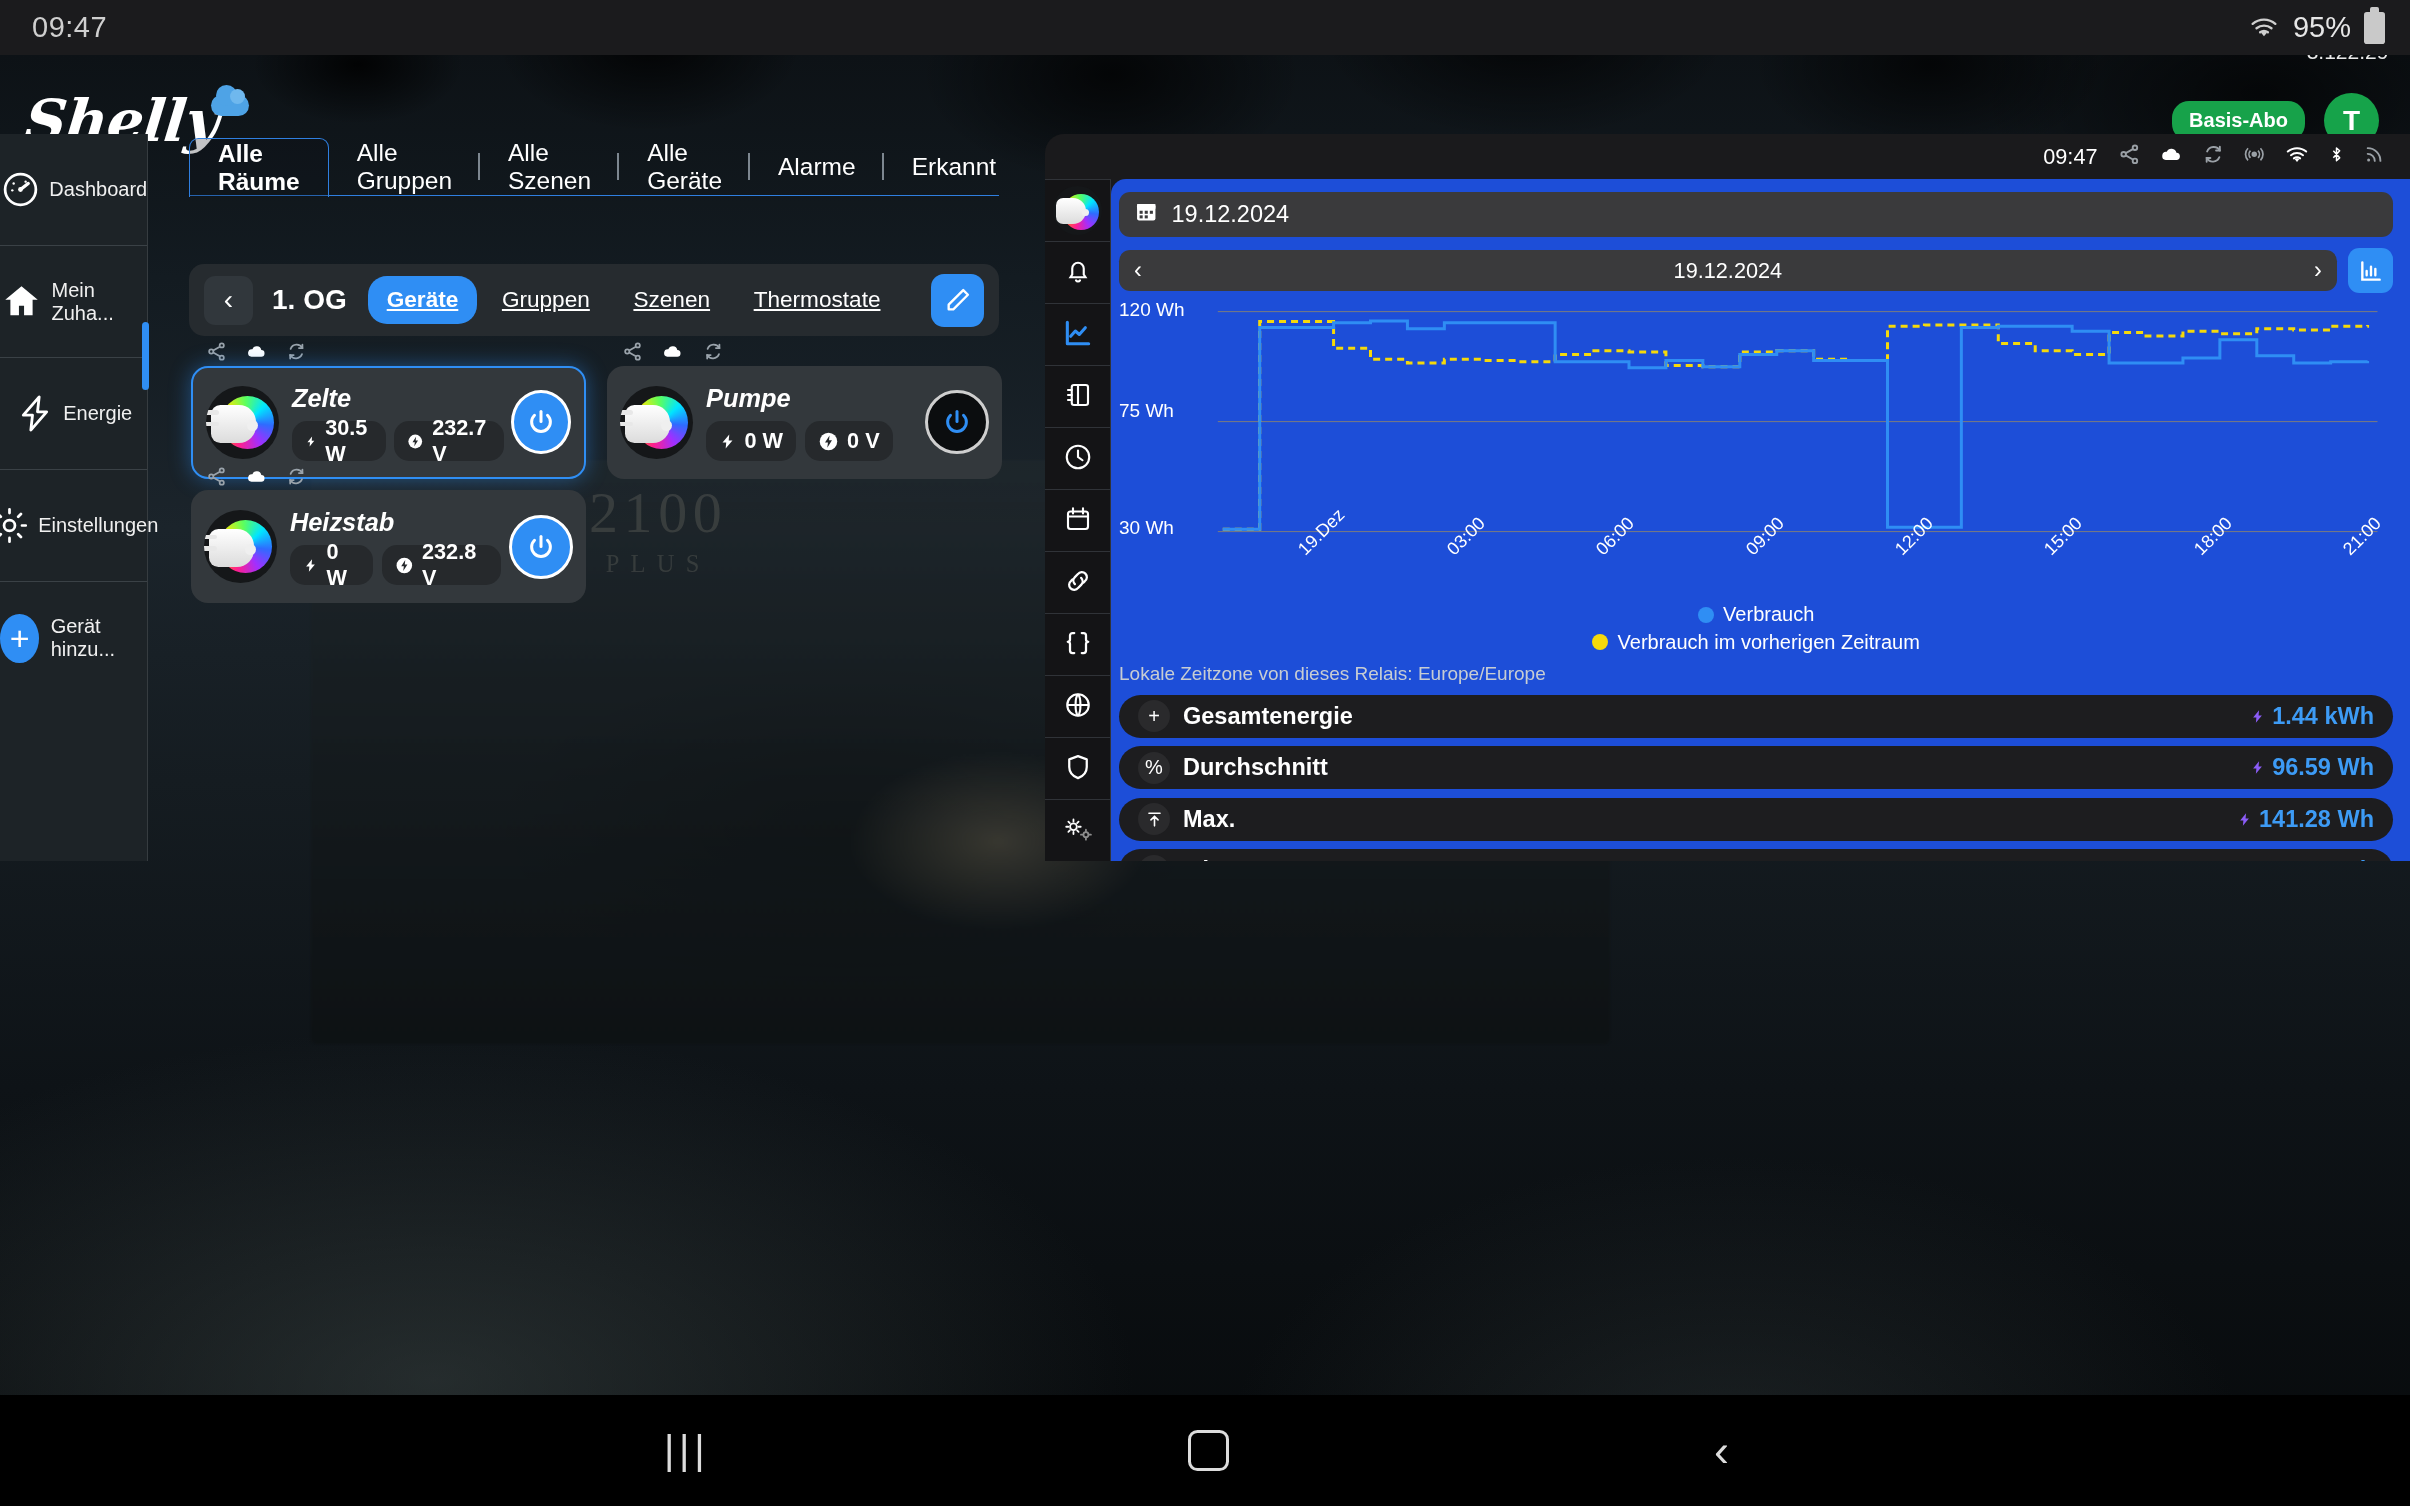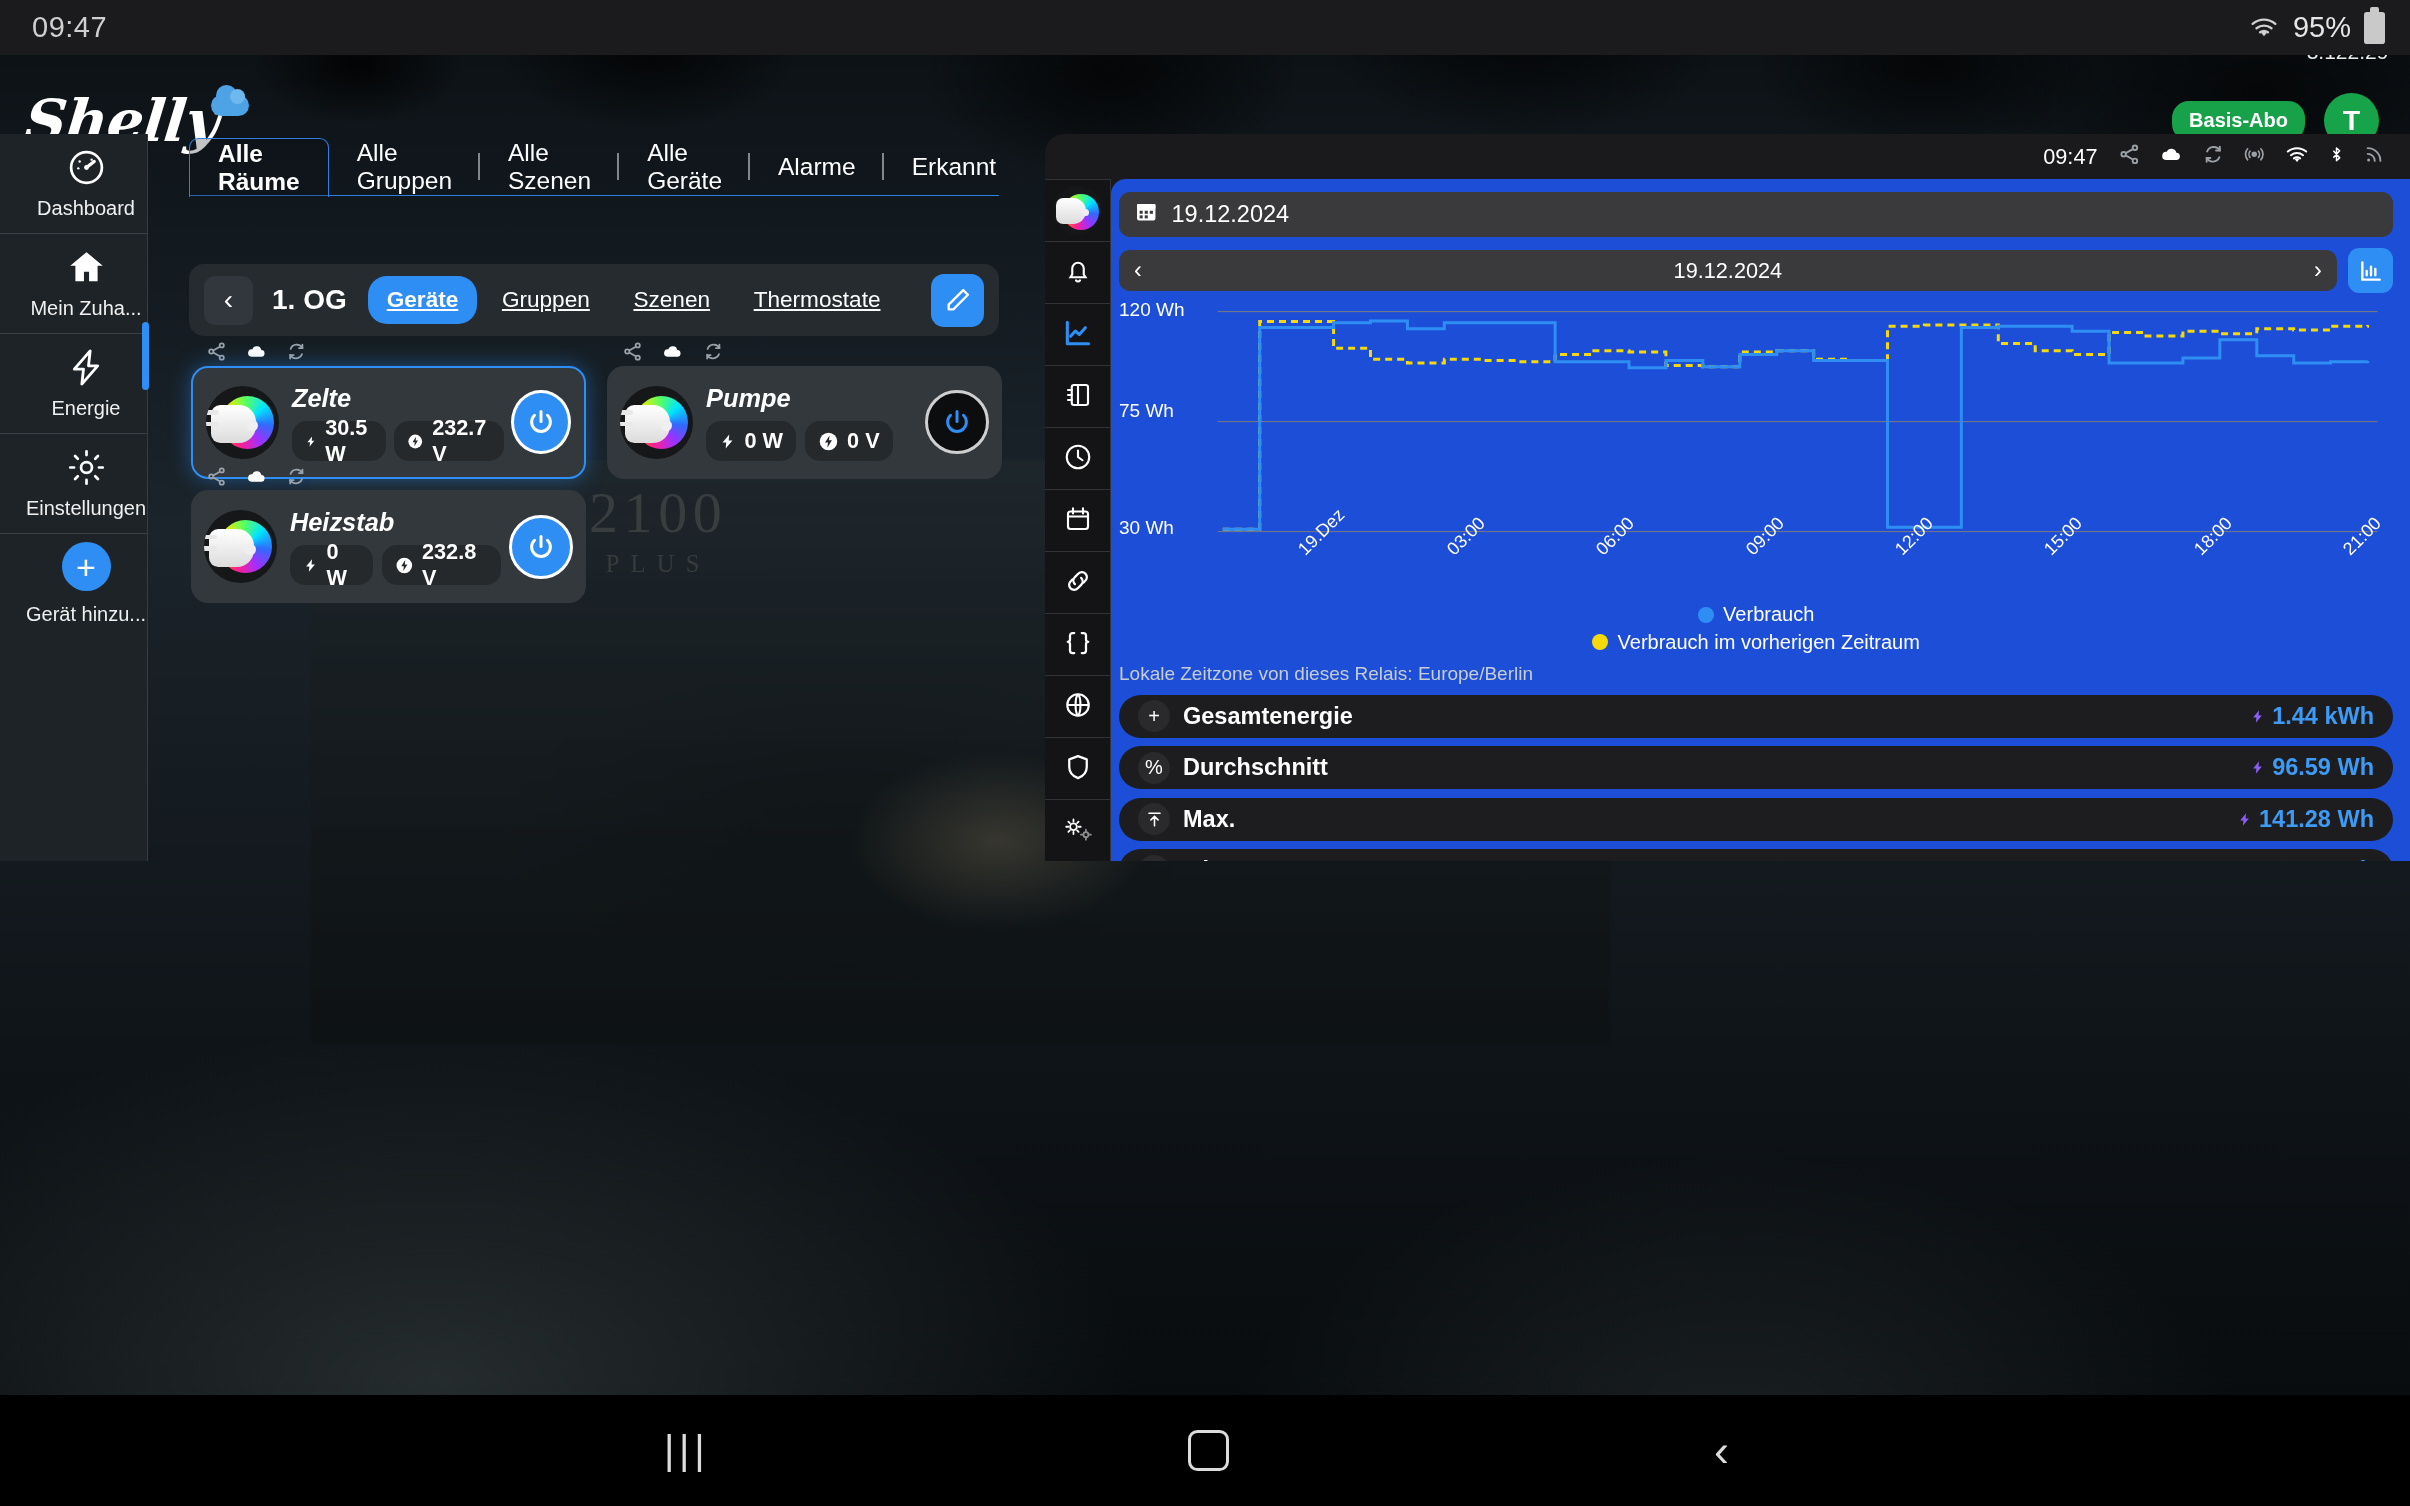--- a/index.html
+++ b/index.html
@@ -59,22 +59,22 @@
   
   .acct{ position:absolute; right:32px; top:38px; display:flex; align-items:center; gap:19px; }
   .badge-abo{ background:#17a24a; color:#fff; font-size:20px; font-weight:700; padding:8.5px 17px;
     border-radius:17px; }
   .avatar{ width:55px; height:55px; border-radius:50%; background:#16a34a; color:#fff;
     display:flex; align-items:center; justify-content:center; font-size:28px; font-weight:700; }
 
   
   .sidebar{ position:absolute; left:0; top:79px; width:148px; height:727px;
     background:#1d2327; border-right:0.9px solid #363c40; }
-  .sb-item{ height:100px; border-bottom:0.9px solid #3a4146; display:flex; flex-direction:column;
-    align-items:center; justify-content:center; gap:8.5px; color:#fff;padding-left:25px; }
+  .sb-item{ height:112px; border-bottom:0.9px solid #3a4146; display:flex; 
+    align-items:center; justify-content:center; gap:8.5px; color:#fff; }
   .sb-item .lbl{ font-size:20px; color:#f0f0f0; }
   .sb-item svg{ display:block; }
   .sb-add{ border-bottom:none; gap:11.3px; }
   .plusbtn{ width:49px; height:49px; border-radius:50%; background:#2f8ef4; color:#fff;
     display:flex; align-items:center; justify-content:center; font-size:34px; line-height:1; }
   .sb-scroll{ position:absolute; left:142px; top:267px; width:6.6px; height:68px;
     background:#2f8ef4; border-radius:3.8px; }
 
   
   .tabs{ position:absolute; left:189px; top:83px; width:810px; height:58px;
@@ -630,21 +630,21 @@
           <div class="lg">
             <span class="dot" style="background:#2f8ef4"></span>
             <span>Verbrauch</span>
           </div>
           <div class="lg">
             <span class="dot" style="background:#f5d90a"></span>
             <span>Verbrauch im vorherigen Zeitraum</span>
           </div>
         </div>
 
-        <div class="tz">Lokale Zeitzone von dieses Relais: Europe/Berlin</div>
+        <div class="tz">Lokale Zeitzone von dieses Relais: Europe/Europe</div>
 
         <div class="statrows">
           <div class="srow">
             <span class="sicon">+</span>
             <span class="slabel">Gesamtenergie</span>
             <span class="svalue">
               <svg width="15" height="19" viewBox="0 0 24 24">
                   <path d="M14.5 2L5 13.5h5.2L9.4 22 19 10.5h-5.3z" fill="#8b5cf6"></path>
                 </svg>
               <span>1.44 kWh</span>

